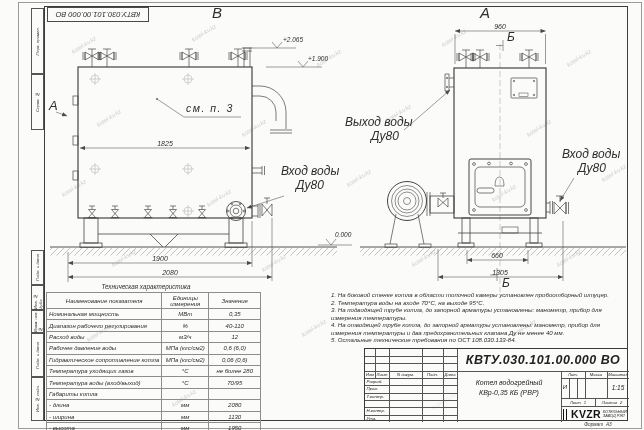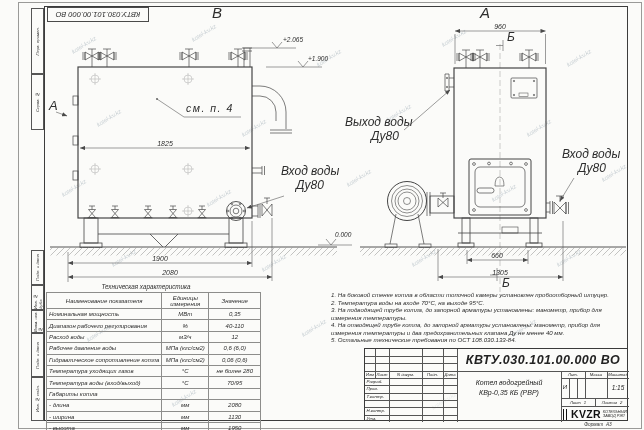--- a/index.html
+++ b/index.html
@@ -352,21 +352,21 @@
   <div class="t dim" style="left:160px;top:255px">1900</div>
   <div class="t dim" style="left:170px;top:269px">2080</div>
   <div class="t dim" style="left:500px;top:23px">960</div>
   <div class="t dim" style="left:497px;top:252px">660</div>
   <div class="t dim" style="left:500px;top:269px">1305</div>
 
   <div class="t" style="left:283px;top:36px;font-size:6.5px">+2.065</div>
   <div class="t" style="left:308px;top:55px;font-size:6.5px">+1.900</div>
   <div class="t" style="left:335px;top:231px;font-size:6.5px">0.000</div>
 
-  <div class="t" style="left:186px;top:102px;font-size:10.5px;letter-spacing:1.5px">см. п. 4</div>
+  <div class="t" style="left:186px;top:102px;font-size:10.5px;letter-spacing:1.5px">см. п. 3</div>
 
   <div class="t" style="left:281px;top:164px;font-size:12px">Вход воды</div>
   <div class="t" style="left:296px;top:178px;font-size:12px">Ду80</div>
   <div class="t" style="left:345px;top:115px;font-size:12px">Выход воды</div>
   <div class="t" style="left:371px;top:129px;font-size:12px">Ду80</div>
   <div class="t" style="left:562px;top:147px;font-size:12px">Вход воды</div>
   <div class="t" style="left:578px;top:161px;font-size:12px">Ду80</div>
 
   <div class="t" style="left:146px;top:283px;font-size:6.3px;transform:translateX(-50%)">Техническая характеристика</div>
   <table class="spec">

